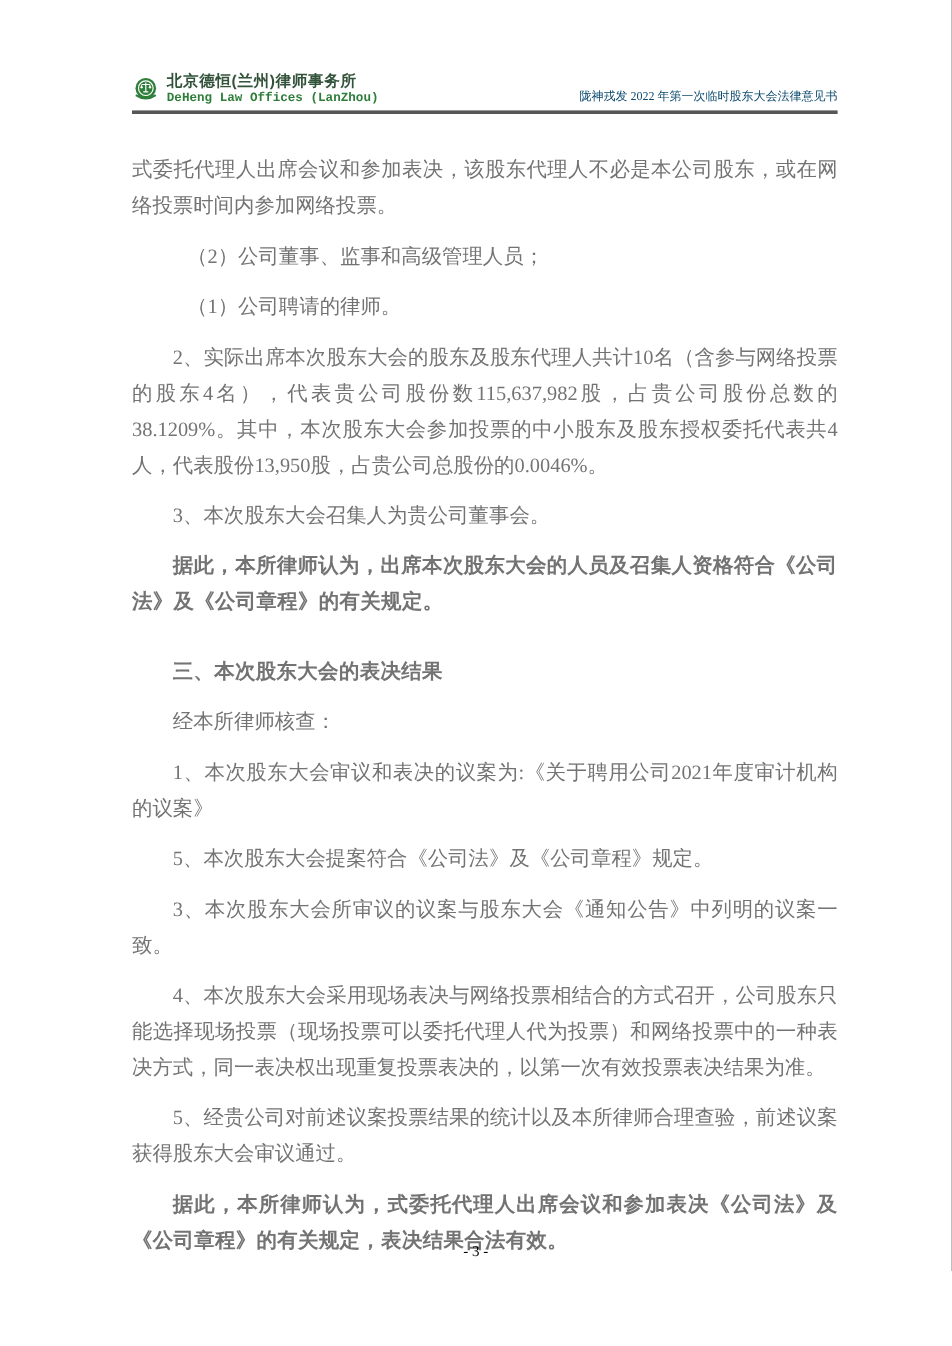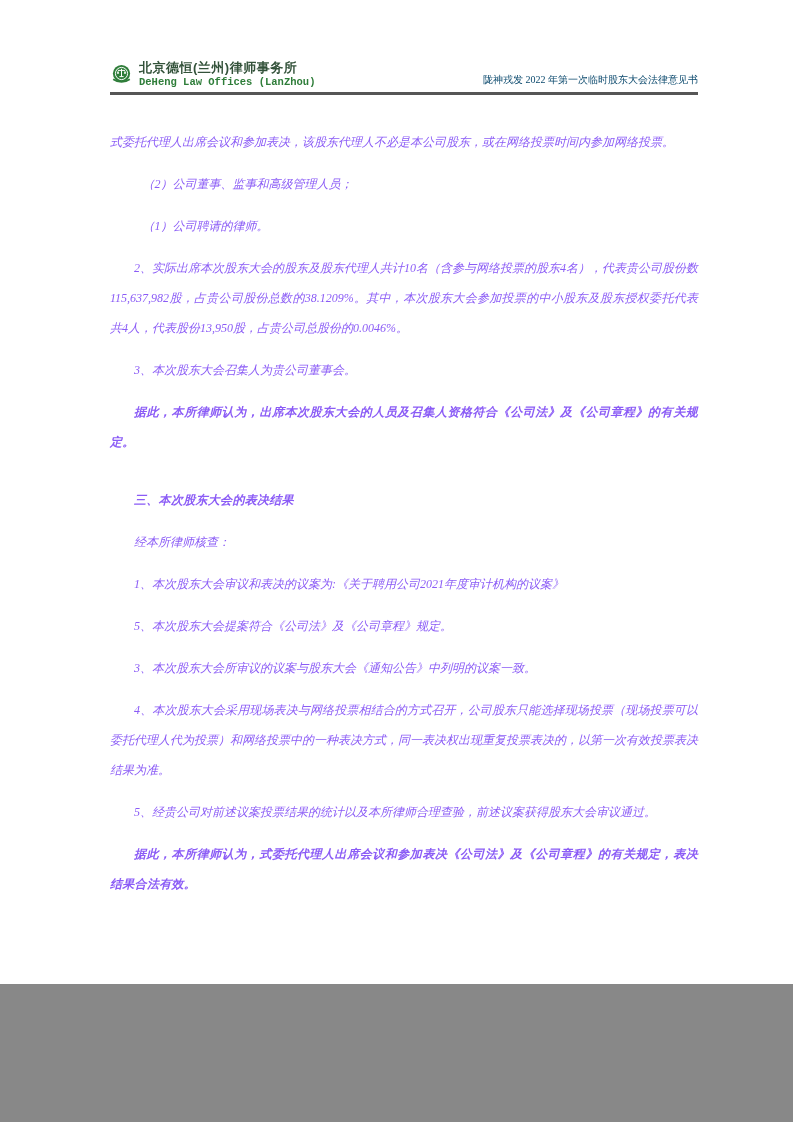--- a/index.html
+++ b/index.html
@@ -1,18 +1,18 @@
 <!DOCTYPE html>
 <html><head>
 <meta charset="utf-8">
 <style>
   html,body{margin:0;padding:0;background:#888;}
   .page{
     position:relative;
-    width:793px;height:984px;
+    width:793px;height:1122px;
     margin:0 auto;
     background:#ffffff;
     font-family:"Liberation Serif","DejaVu Serif",serif;
     color:#111;
     overflow:hidden;
     box-sizing:border-box;
     padding:54px 95px 0 110px;
   }
   
   .hdr{
@@ -35,26 +35,25 @@
     font-size:10px;color:#0c4a6e;
     padding-bottom:1px;white-space:nowrap;margin-top:19px;
   }
   .hdr-rule{
     height:3px;background:#565656;border:0;margin:4px 0 0 0;
   }
   
   .doc-body{margin-top:32px;}
   .doc-body p{
     margin:0 0 12px 0;
-    font-size:12px;
+    font-size:17px;
     line-height:30px;
     text-align:justify;
     text-indent:2em;
-    color:#8b5cf6;
-    font-style:italic;
+    color:#737373;
   }
   .doc-body p.continuation{text-indent:0;}
   .doc-body p.subitem{text-indent:2.7em;}
   .doc-body p.bold{
     font-weight:700;
     font-family:"Liberation Sans","DejaVu Sans",sans-serif;
     letter-spacing:.3px;
   }
   .doc-body p.heading{
     font-weight:700;

